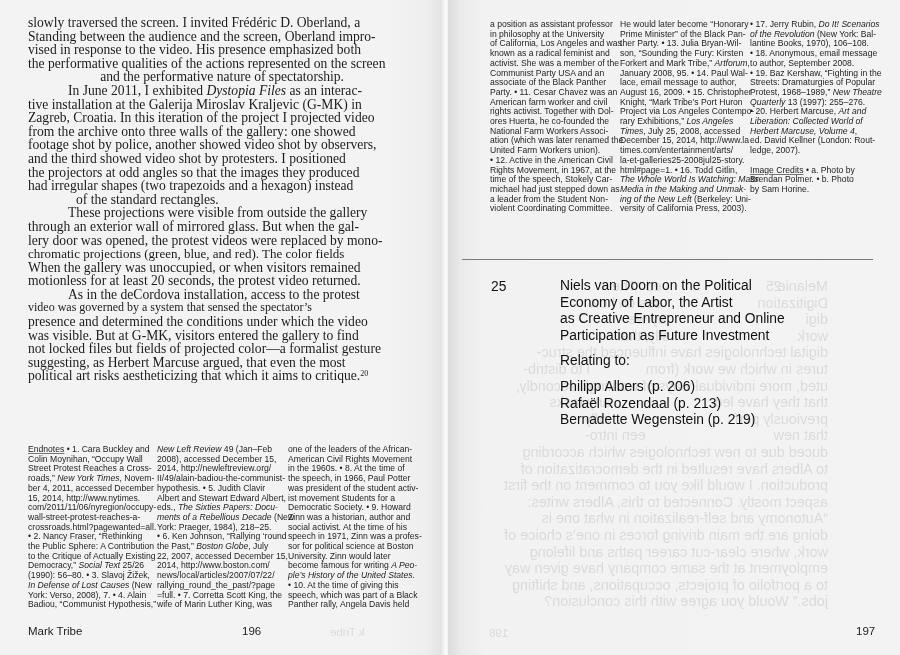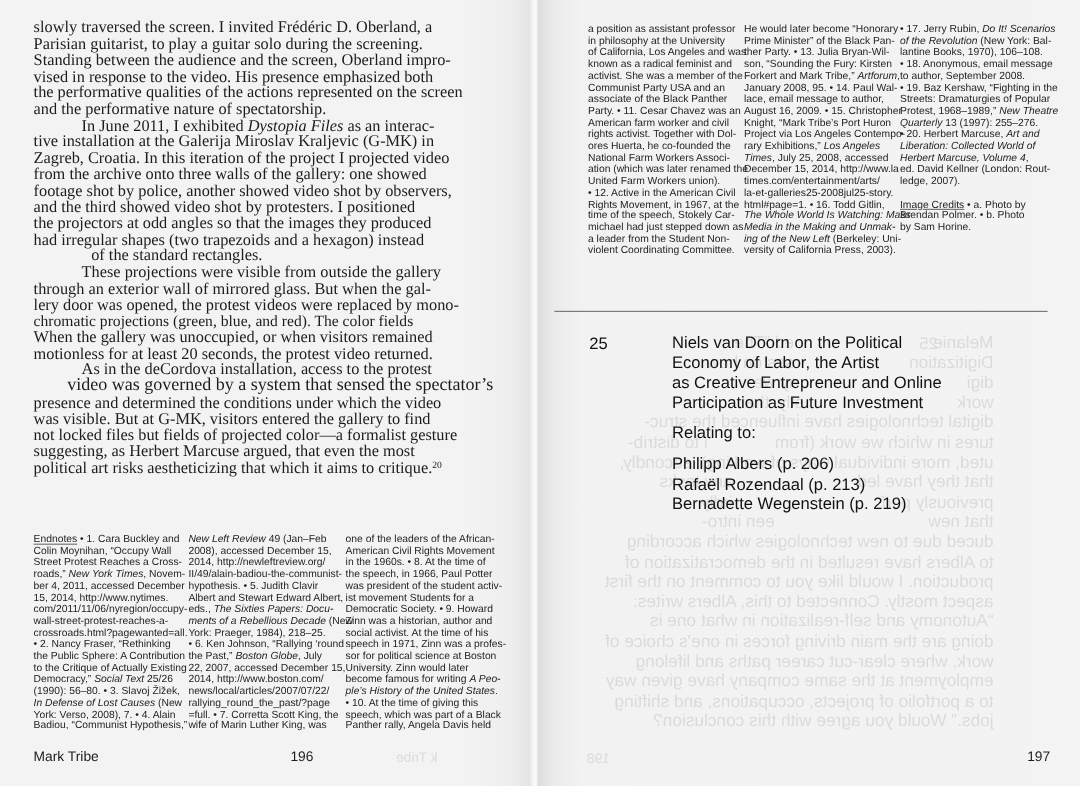--- a/index.html
+++ b/index.html
@@ -38,42 +38,41 @@
 <body>
 
 <div class="spread">
 
   <div class="page left">
     <div class="ghost serif" id="ghost-left" style="left: 308px; top: 16px; width: 150px; font-size: 13.6px; line-height: 13.6px; transform-origin: 0px 0px; transform: none; text-align: right; direction: ltr; overflow: hidden; height: 600px;"></div>
     <div class="ghost sans" id="ghost-left-folio" style="left:330px; top:624px; font-size:11.5px;">k Tribe</div>
 
     <div class="body-text" id="body-text">
         <span class="line" style="white-space: pre; height: 13.6px; line-height: 13.6px; font-size: 13.6px;">slowly traversed the screen. I invited Frédéric D. Oberland, a</span>
-        <span class="line" style="white-space: pre; height: 13.6px; line-height: 13.6px; font-size: 13.6px;">Parisian guitarist, to play a guitar solo during the screening.</span>
         <span class="line" style="white-space: pre; height: 13.6px; line-height: 13.6px; font-size: 13.6px;">Standing between the audience and the screen, Oberland impro-</span>
         <span class="line" style="white-space: pre; height: 13.6px; line-height: 13.6px; font-size: 13.6px;">vised in response to the video. His presence emphasized both</span>
         <span class="line" style="white-space: pre; height: 13.6px; line-height: 13.6px; font-size: 13.6px;">the performative qualities of the actions represented on the screen</span>
-        <span class="line" style="white-space: pre; height: 13.6px; line-height: 13.6px; font-size: 13.6px;">and the performative nature of spectatorship.</span>
+        <span class="line" style="white-space: pre; height: 13.6px; line-height: 13.6px; font-size: 13.6px; text-align: right;">and the performative nature of spectatorship.</span>
         <span class="line indent" style="white-space: pre; height: 13.6px; line-height: 13.6px; font-size: 13.6px;">In June 2011, I exhibited <i>Dystopia Files</i> as an interac-</span>
         <span class="line" style="white-space: pre; height: 13.6px; line-height: 13.6px; font-size: 13.6px;">tive installation at the Galerija Miroslav Kraljevic (G-MK) in</span>
         <span class="line" style="white-space: pre; height: 13.6px; line-height: 13.6px; font-size: 13.6px;">Zagreb, Croatia. In this iteration of the project I projected video</span>
         <span class="line" style="white-space: pre; height: 13.6px; line-height: 13.6px; font-size: 13.6px;">from the archive onto three walls of the gallery: one showed</span>
         <span class="line" style="white-space: pre; height: 13.6px; line-height: 13.6px; font-size: 13.6px;">footage shot by police, another showed video shot by observers,</span>
         <span class="line" style="white-space: pre; height: 13.6px; line-height: 13.6px; font-size: 13.6px;">and the third showed video shot by protesters. I positioned</span>
         <span class="line" style="white-space: pre; height: 13.6px; line-height: 13.6px; font-size: 13.6px;">the projectors at odd angles so that the images they produced</span>
         <span class="line" style="white-space: pre; height: 13.6px; line-height: 13.6px; font-size: 13.6px;">had irregular shapes (two trapezoids and a hexagon) instead</span>
         <span class="line" style="white-space: pre; height: 13.6px; line-height: 13.6px; font-size: 13.6px; margin-left: 48px;">of the standard rectangles.</span>
         <span class="line indent" style="white-space: pre; height: 13.6px; line-height: 13.6px; font-size: 13.6px;">These projections were visible from outside the gallery</span>
         <span class="line" style="white-space: pre; height: 13.6px; line-height: 13.6px; font-size: 13.6px;">through an exterior wall of mirrored glass. But when the gal-</span>
         <span class="line" style="white-space: pre; height: 13.6px; line-height: 13.6px; font-size: 13.6px;">lery door was opened, the protest videos were replaced by mono-</span>
         <span class="line" style="white-space: pre; height: 13.6px; line-height: 13.6px; font-size: 13px;">chromatic projections (green, blue, and red). The color fields</span>
         <span class="line" style="white-space: pre; height: 13.6px; line-height: 13.6px; font-size: 13.6px;">When the gallery was unoccupied, or when visitors remained</span>
         <span class="line" style="white-space: pre; height: 13.6px; line-height: 13.6px; font-size: 13.6px;">motionless for at least 20 seconds, the protest video returned.</span>
         <span class="line indent" style="white-space: pre; height: 13.6px; line-height: 13.6px; font-size: 13.6px;">As in the deCordova installation, access to the protest</span>
-        <span class="line" style="white-space: pre; height: 13.6px; line-height: 13.6px; font-size: 15px; margin-left: 28px;">video was governed by a system that sensed the spectator’s</span>
+        <span class="line" style="white-space: pre; height: 13.6px; line-height: 13.6px; font-size: 12px;">video was governed by a system that sensed the spectator’s</span>
         <span class="line" style="white-space: pre; height: 13.6px; line-height: 13.6px; font-size: 13.6px;">presence and determined the conditions under which the video</span>
         <span class="line" style="white-space: pre; height: 13.6px; line-height: 13.6px; font-size: 13.6px;">was visible. But at G-MK, visitors entered the gallery to find</span>
         <span class="line" style="white-space: pre; height: 13.6px; line-height: 13.6px; font-size: 13.6px;">not locked files but fields of projected color—a formalist gesture</span>
         <span class="line" style="white-space: pre; height: 13.6px; line-height: 13.6px; font-size: 13.6px;">suggesting, as Herbert Marcuse argued, that even the most</span>
         <span class="line" style="white-space: pre; height: 13.6px; line-height: 13.6px; font-size: 13.6px;">political art risks aestheticizing that which it aims to critique.<sup>20</sup></span>
       </div>
 
     <div class="notes" id="notes-l0" style="left:28px; top:445px; width:122px;">
         <span class="ln"><span class="ul">Endnotes</span> • 1. Cara Buckley and</span>
         <span class="ln">Colin Moynihan, “Occupy Wall</span>

